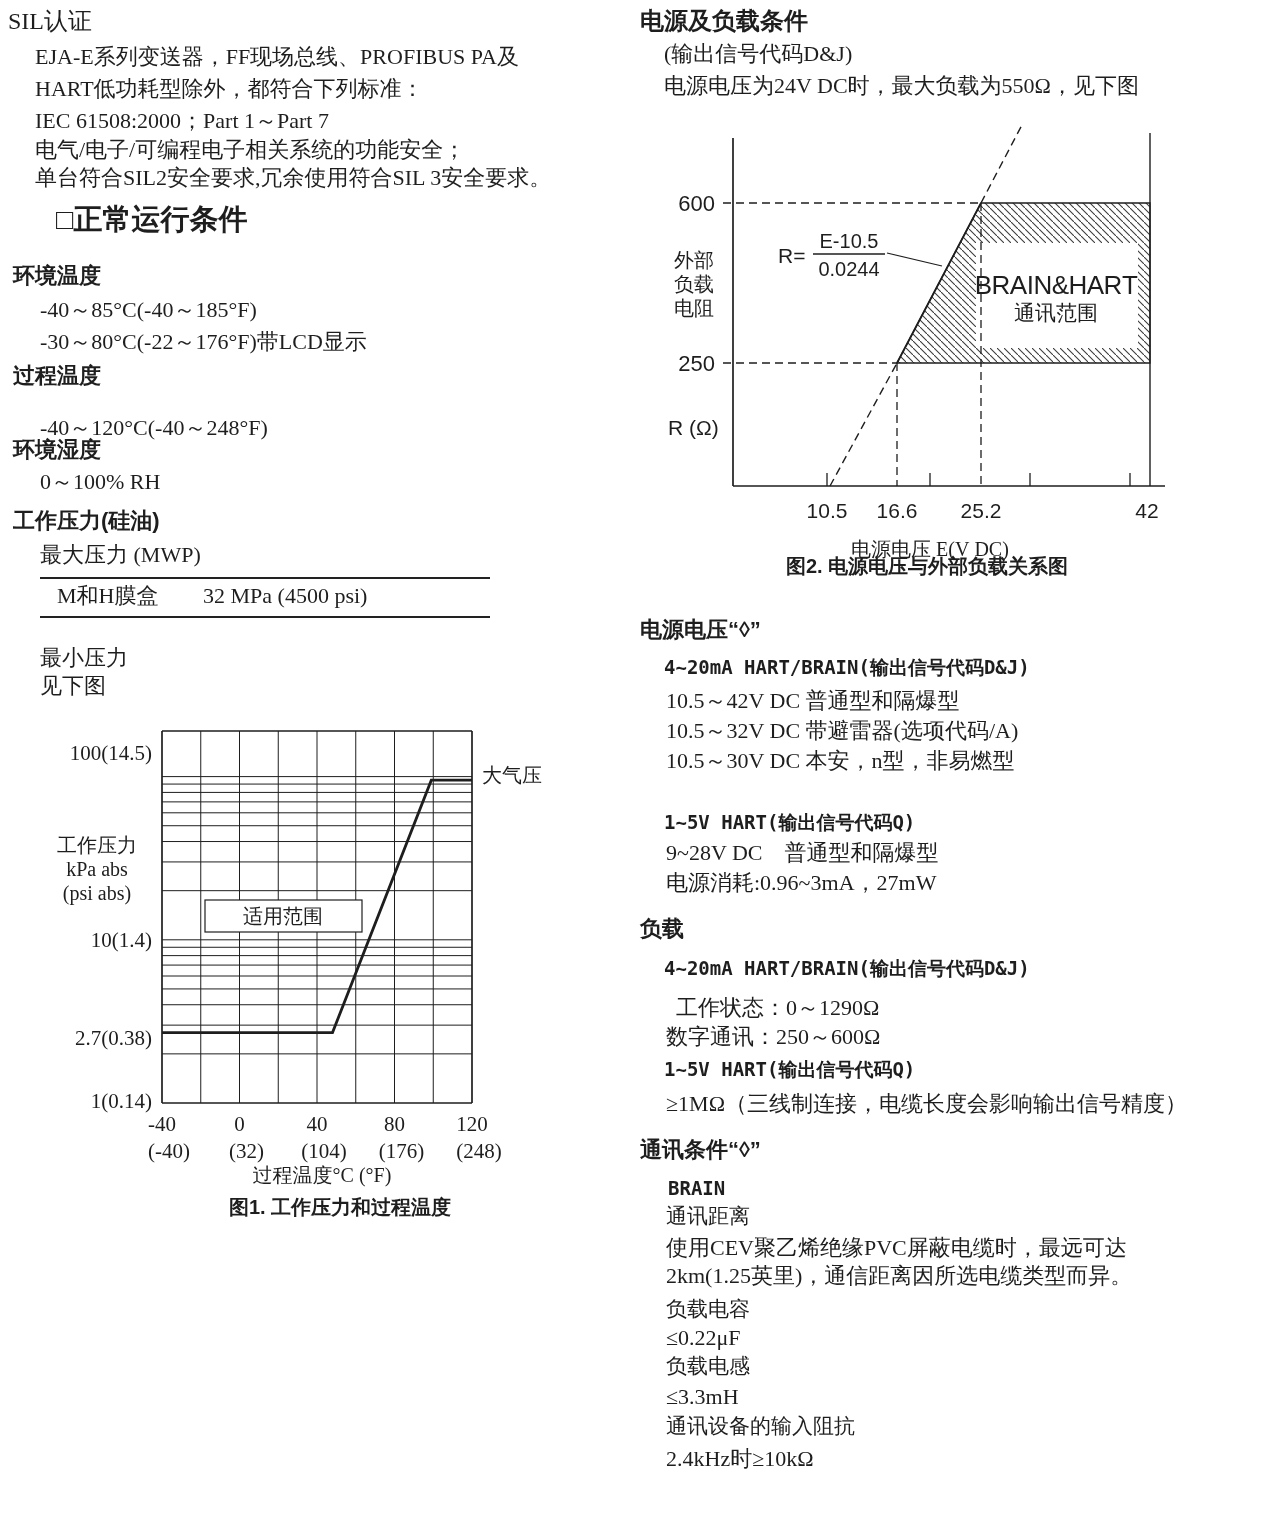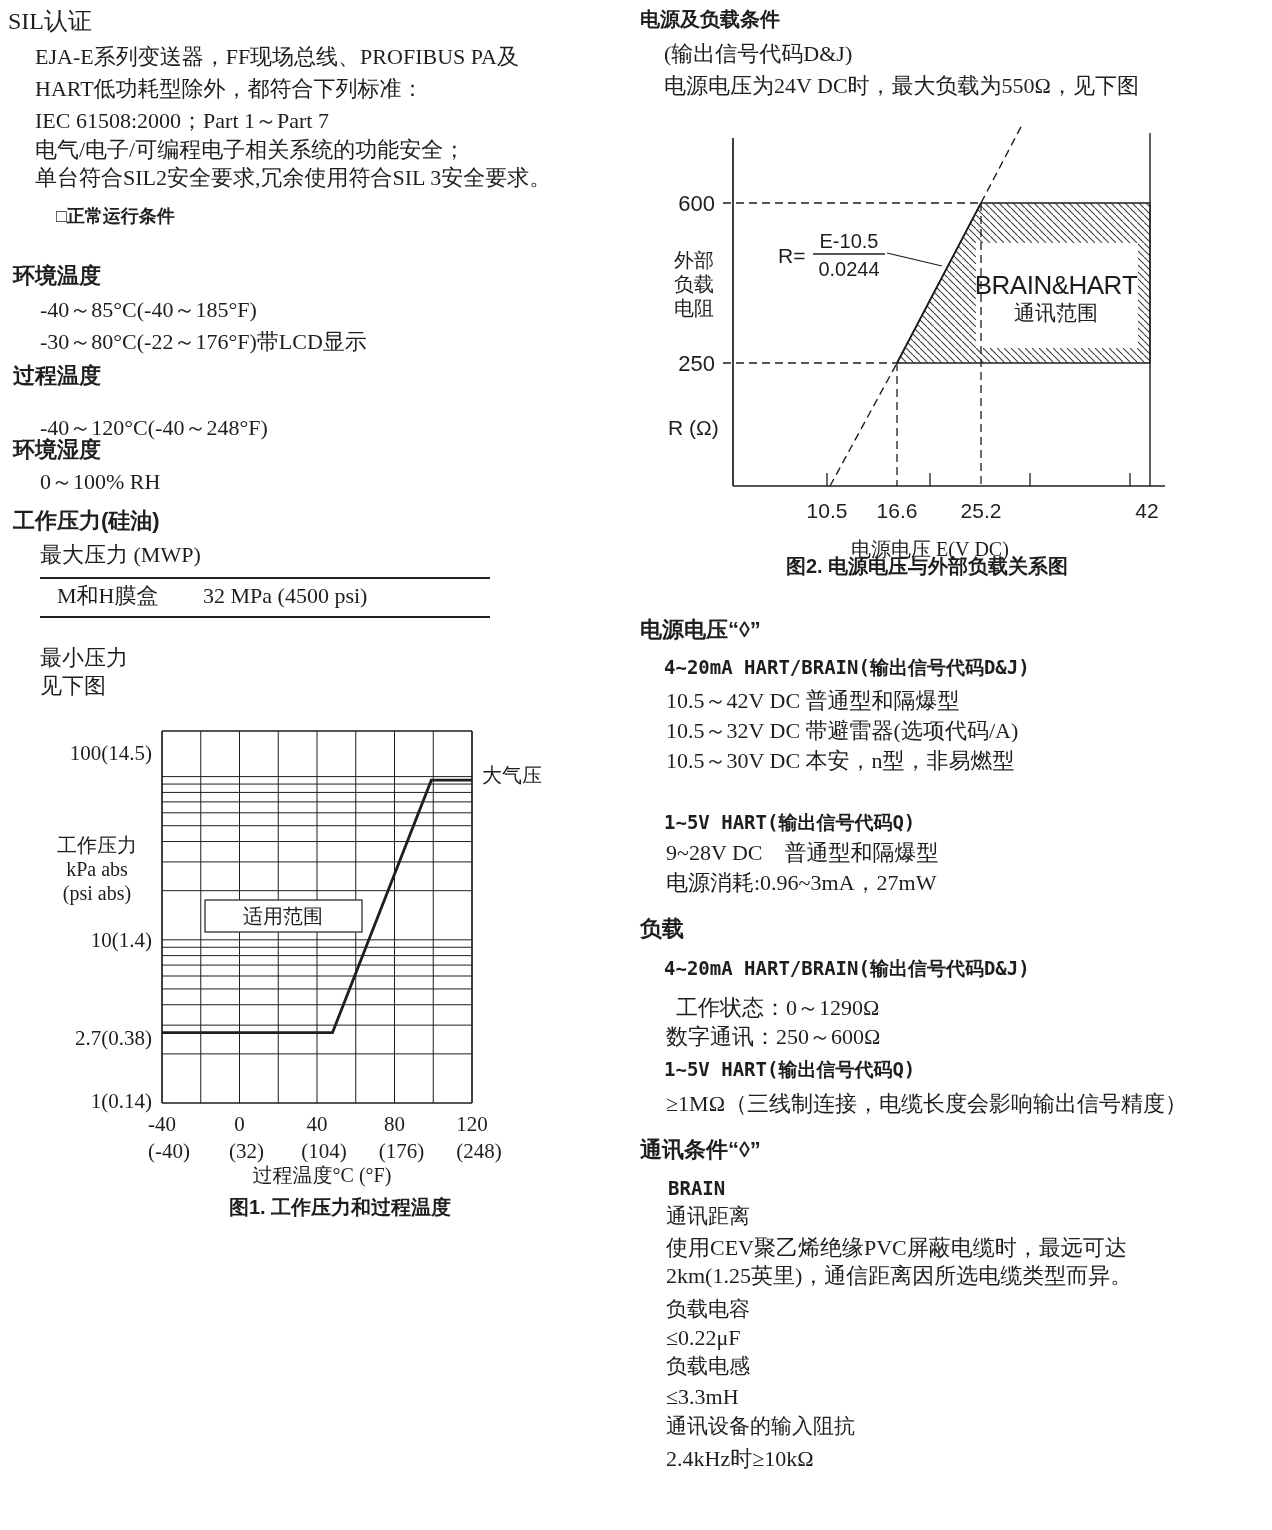--- a/index.html
+++ b/index.html
@@ -1,21 +1,21 @@
 <!DOCTYPE html>
 <html><head>
 <meta charset="utf-8">
 <style>
   html,body{margin:0;padding:0;background:#fff;}
   .page{position:relative;width:1272px;height:1530px;background:#ffffff;overflow:hidden;}
   .t{position:absolute;white-space:nowrap;color:#1e1e1e;line-height:1.12;}
   .serif{font-family:"Liberation Serif",serif;font-size:22px;}
   .serif-h{font-family:"Liberation Serif",serif;font-size:24px;}
-  .sans-h1{font-family:"Liberation Sans",sans-serif;font-weight:bold;font-size:20px;}
-  .sans-h1b{font-family:Liberation Serif, serif;font-weight:bold;font-size:18px;padding-left:48px;}
+  .sans-h1{font-family:"Liberation Sans",sans-serif;font-weight:bold;font-size:24px;}
+  .sans-h1b{font-family:Liberation Mono, monospace;font-weight:bold;font-size:29px;padding-left:48px;}
   .sans-h2{font-family:"Liberation Sans",sans-serif;font-weight:bold;font-size:22px;}
   .sans-h3{font-family:"Liberation Sans",sans-serif;font-weight:normal;font-size:21px;}
   .gothic{font-family:"DejaVu Sans Mono",monospace;font-weight:bold;font-size:19px;}
   .rule{position:absolute;height:2px;background:#222;}
   .chartbox{position:absolute;}
   svg text{font-kerning:none;}
 </style>
 </head>
 <body>
 

